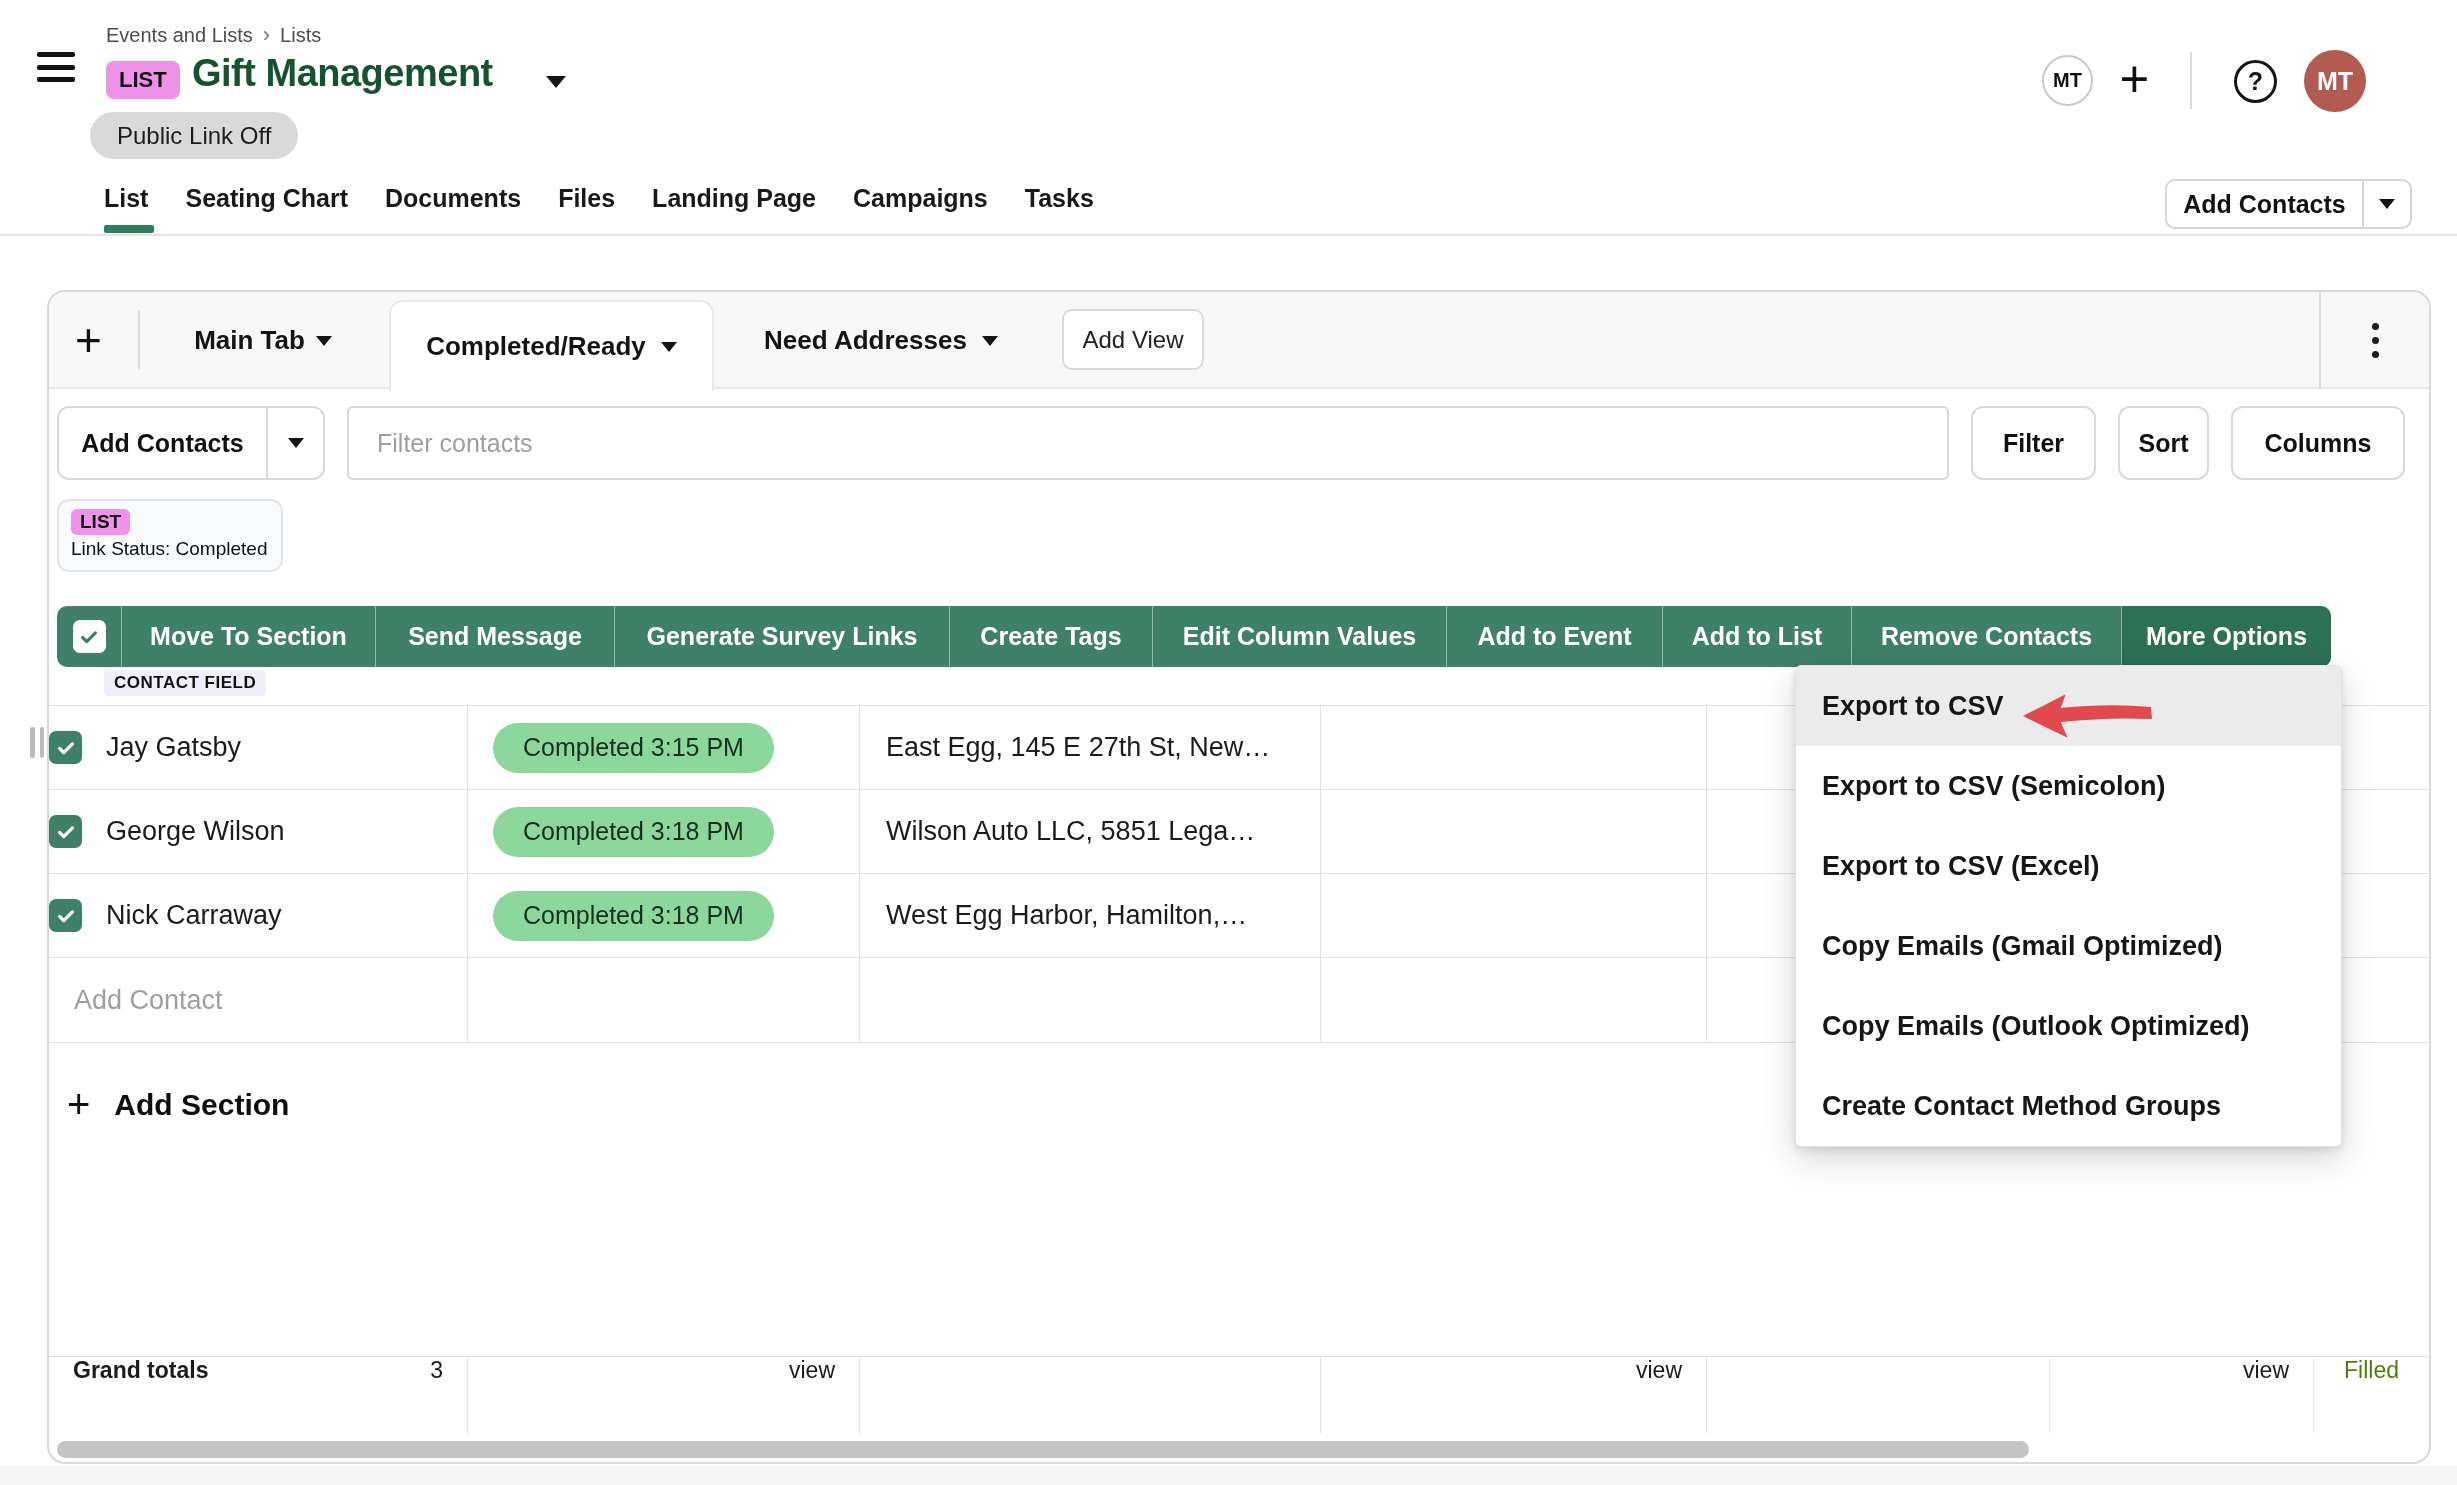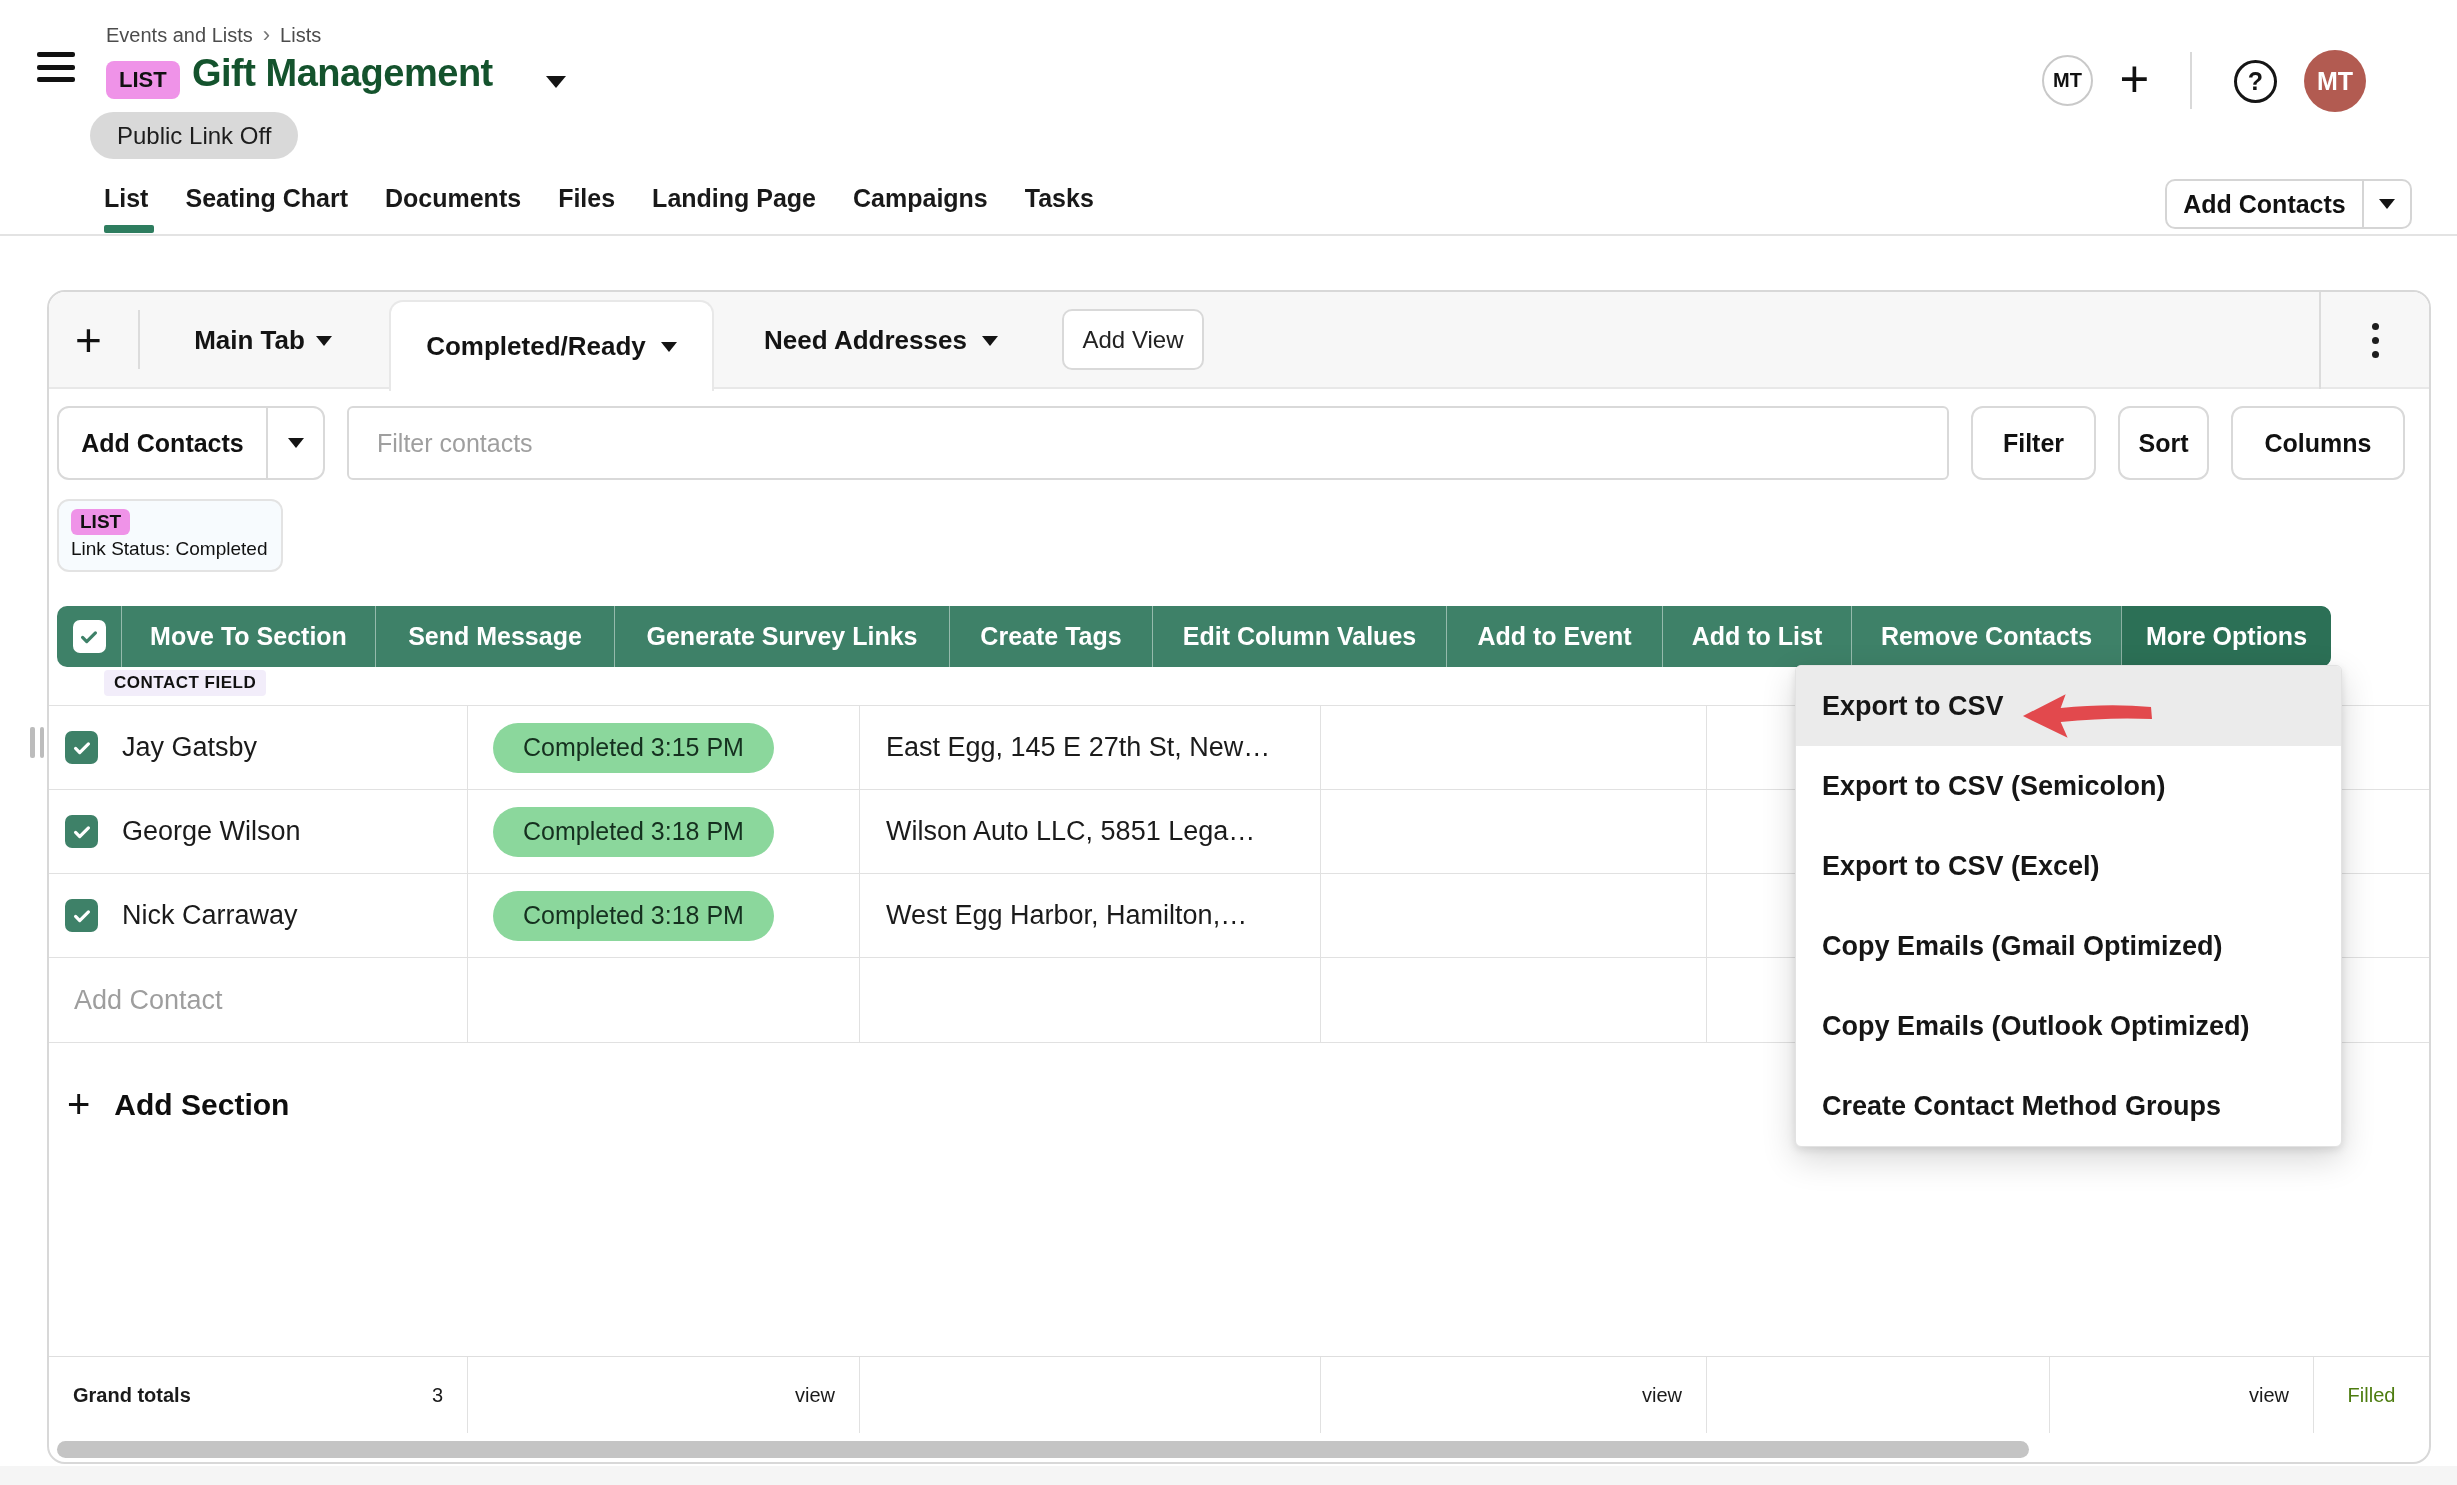--- a/index.html
+++ b/index.html
@@ -74,32 +74,32 @@
   .cb.white{background:#fff;}
   .cb.green{background:var(--accent-green);}
 
   .col-header-tag{left:55px;top:378px;background:#F2EDFA;border-radius:4px;padding:3px 10px;font-size:17px;font-weight:700;letter-spacing:0.5px;color:#111;}
 
   .rows{left:0;top:413px;width:2380px;}
   .row{display:grid;grid-template-columns:419px 392px 461px 386px 343px 264px 1fr;border-top:1.5px solid var(--grid-line);height:84px;}
   .row.addrow{height:86px;border-bottom:1.5px solid var(--grid-line);}
   .cell{border-right:1.5px solid var(--grid-line);display:flex;align-items:center;white-space:nowrap;overflow:hidden;}
   .cell:last-child{border-right:none;}
-  .cell.name{padding-left:16px;gap:24px;font-size:27px;color:#1B1B1B;cursor:pointer;}
+  .cell.name{gap:24px;font-size:27px;color:#1B1B1B;cursor:pointer;}
   .cell.status{padding-left:25px;cursor:pointer;}
   .cell.addr{padding-left:26px;padding-right:18px;font-size:27px;color:#1B1B1B;cursor:pointer;}
   .status-pill{height:50px;border-radius:25px;background:var(--pill-green);color:#15301F;font-size:25px;display:flex;align-items:center;padding:0 30px;}
   .add-contact-cell{padding-left:25px;font-size:27px;color:#9E9E9E;cursor:text;}
 
   .add-section{left:18px;top:790px;display:flex;align-items:center;gap:24px;cursor:pointer;}
   .add-section .plus{font-size:40px;font-weight:400;color:#111;}
   .add-section .lbl{font-size:30px;font-weight:700;color:#0e0e0e;}
 
   .totals{left:0;top:1064px;width:2380px;display:grid;grid-template-columns:419px 392px 461px 386px 343px 264px 1fr;border-top:1.5px solid #DEDEDE;height:77px;}
-  .tcell{border-right:1.5px solid var(--grid-line);display:flex;align-items:center;font-size:20px;color:#1b1b1b;}
+  .tcell{border-right:1.5px solid var(--grid-line);display:flex;font-size:23px;color:#1b1b1b;}
   .tcell:last-child{border-right:none;}
   .tcell.first{justify-content:space-between;padding:0 24px;}
   .tcell.first .gl{font-weight:700;}
   .tcell.right{justify-content:flex-end;padding-right:24px;}
   .tcell.center{justify-content:center;color:#4d7c0f;}
   .view-link{cursor:pointer;}
 
   .hscroll{left:8px;top:1149px;width:1972px;height:17px;border-radius:9px;background:#C4C4C4;cursor:grab;}
   .footer-band{left:0;top:1466px;width:2457px;height:19px;background:#F5F5F5;}
 

